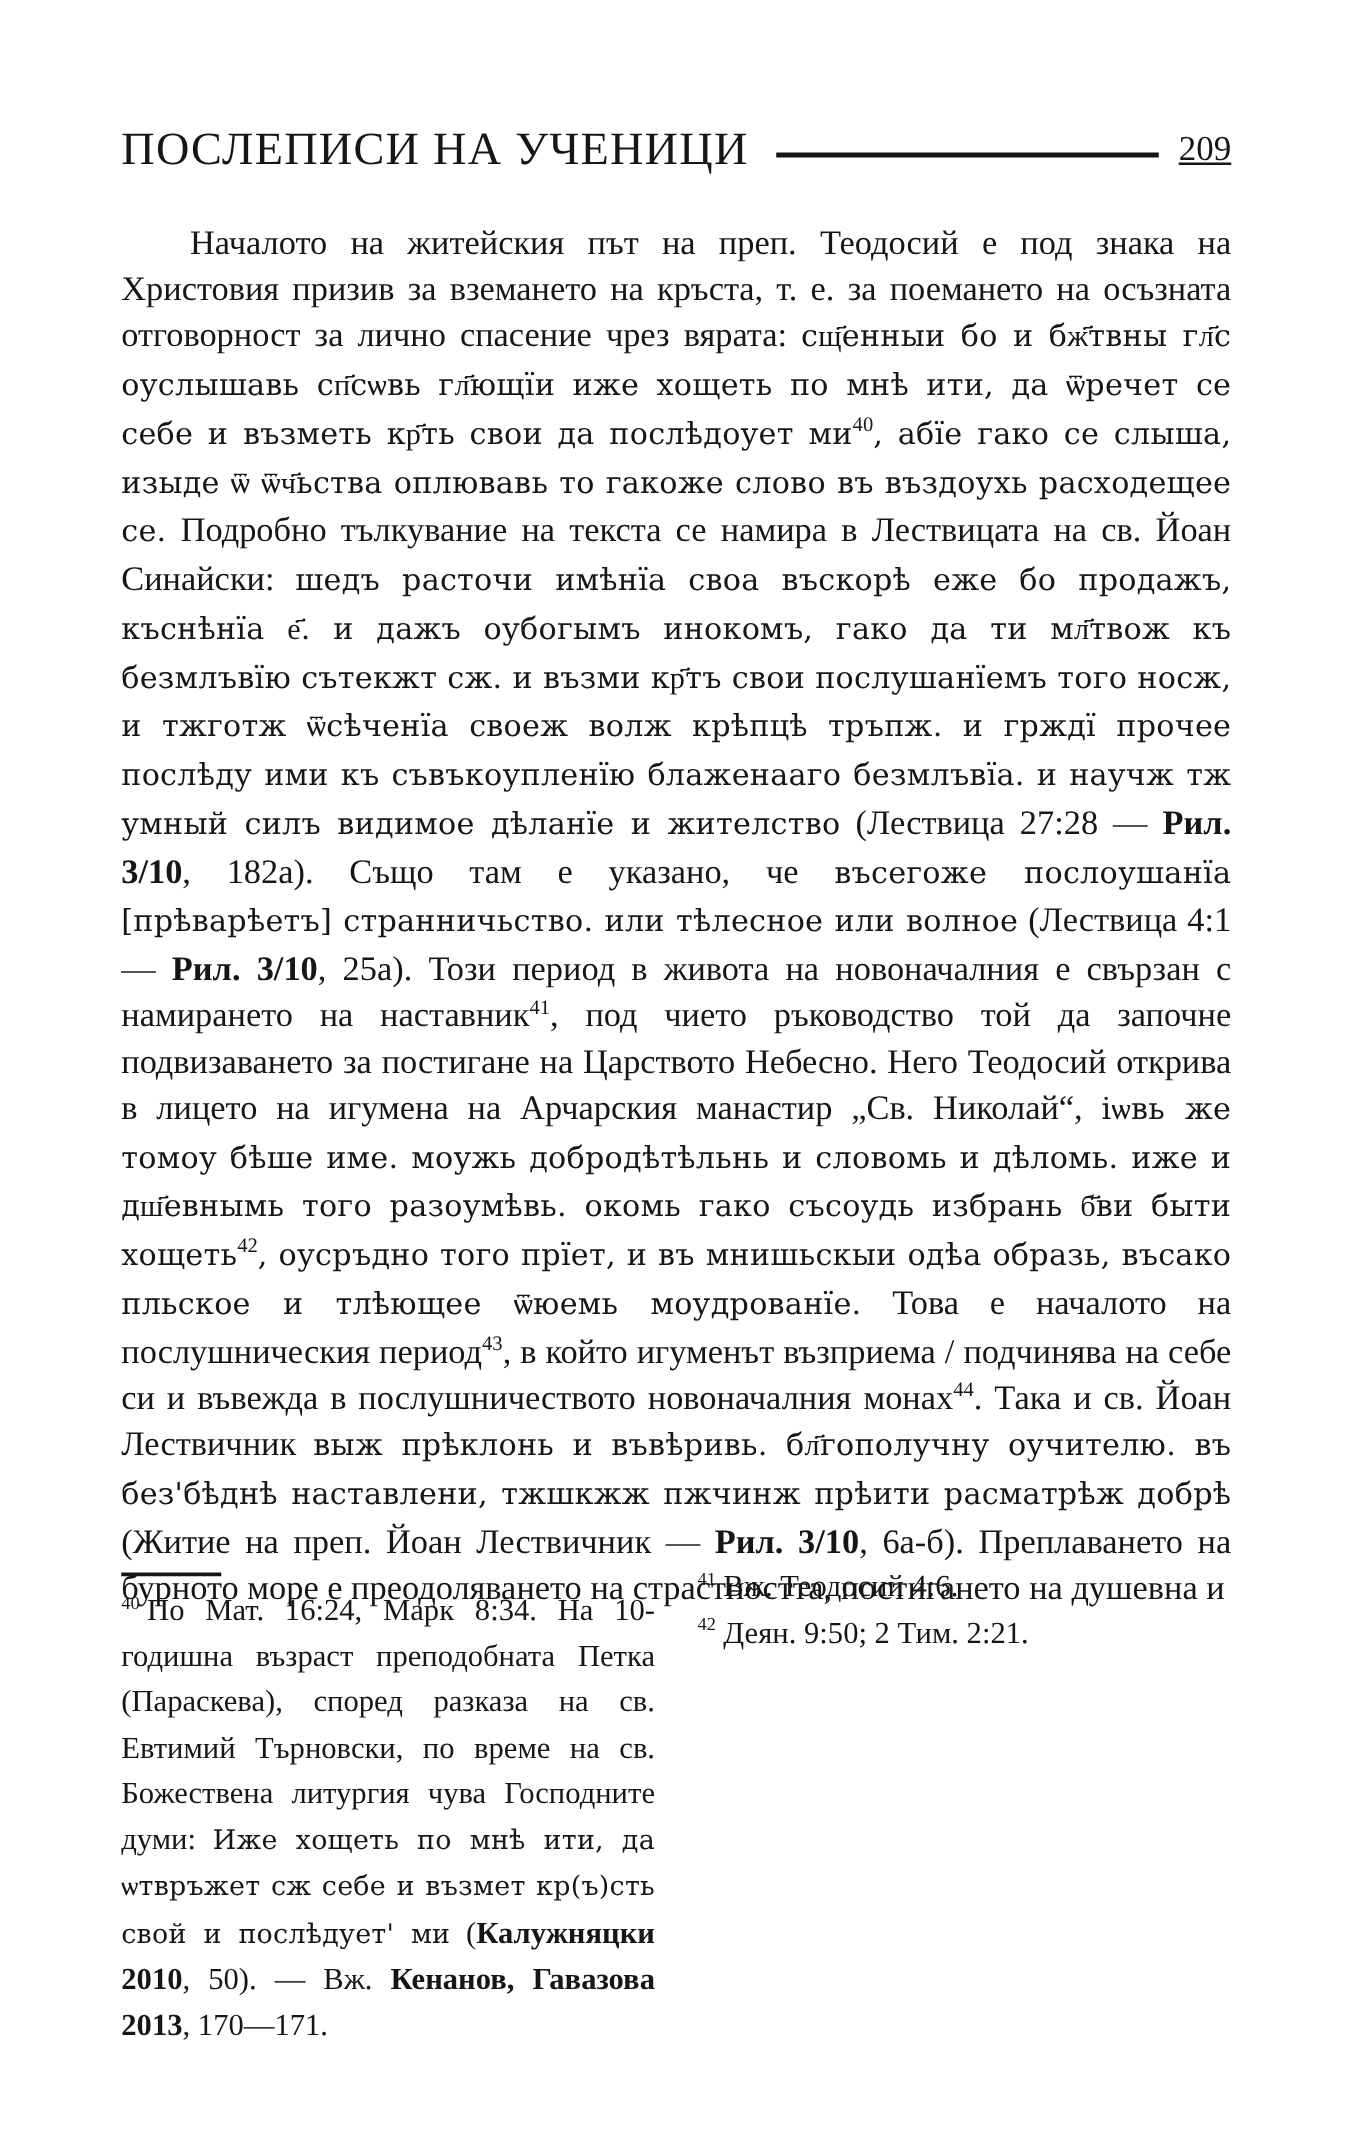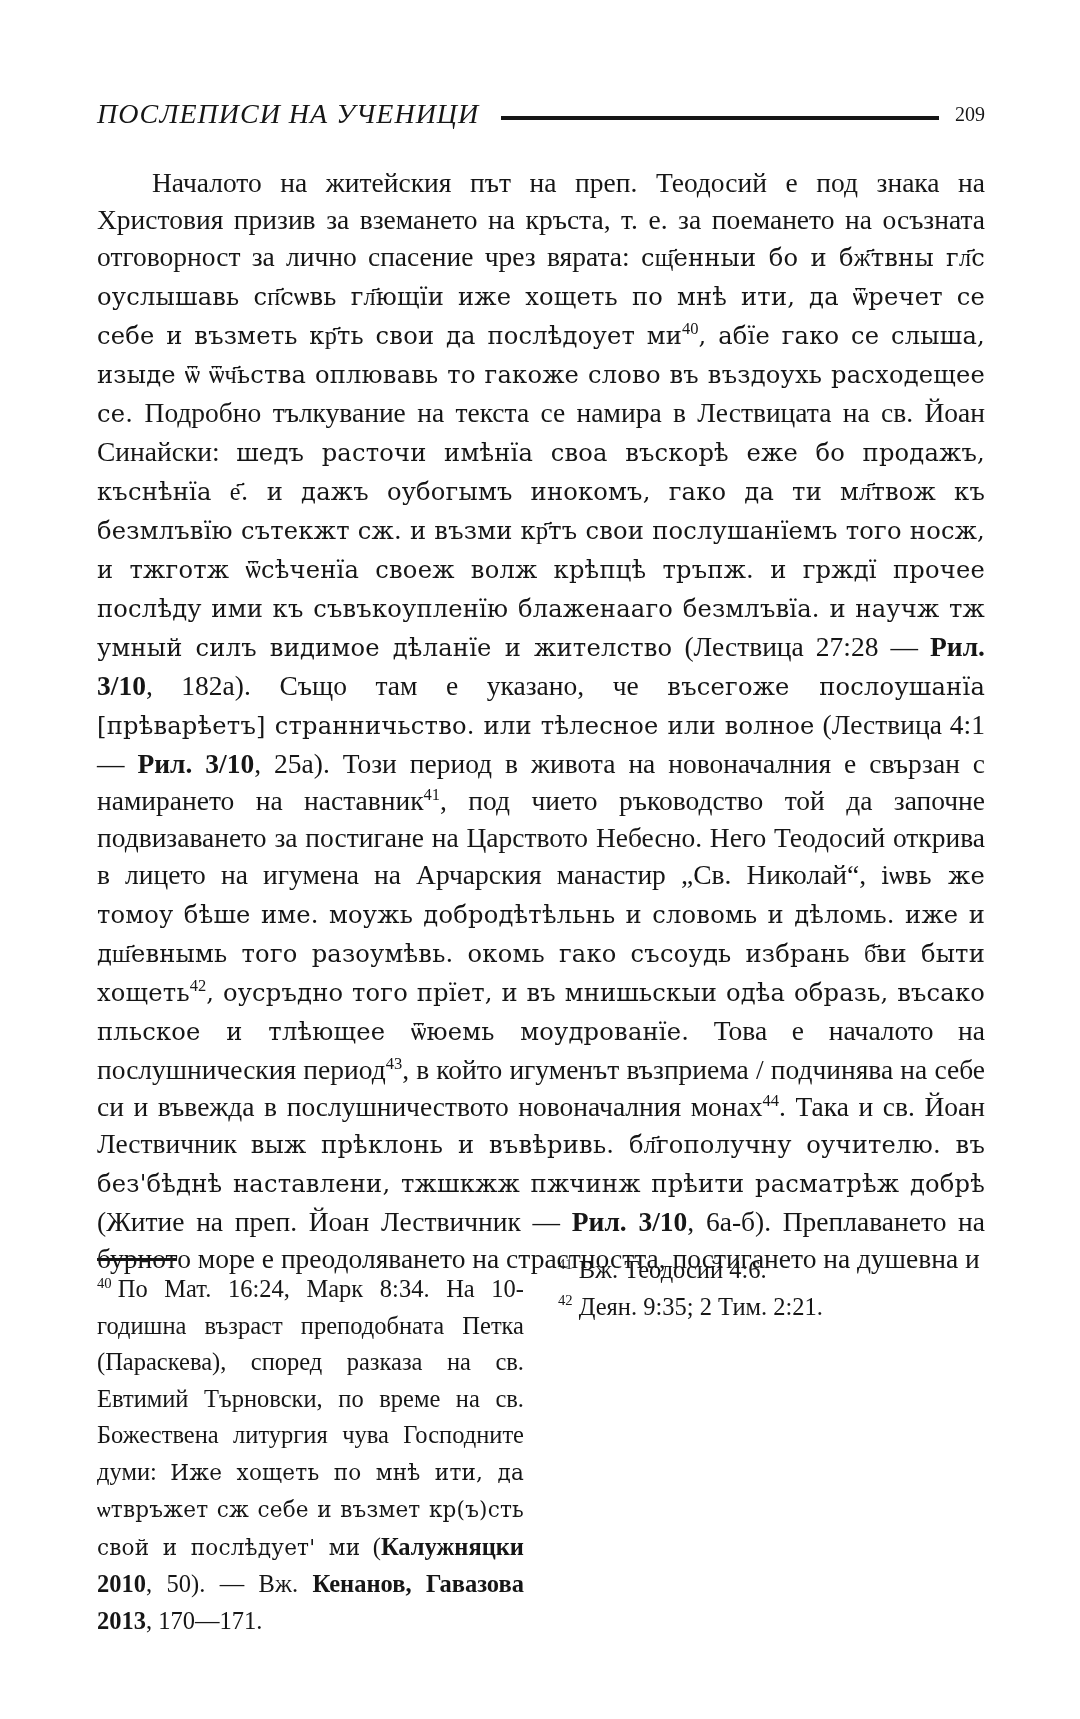--- a/index.html
+++ b/index.html
@@ -13,34 +13,34 @@
     box-sizing: border-box;
     padding: 98px 95px 0 97px;
     font-family: "Liberation Serif", serif;
     overflow: hidden;
   }
   .header {
     display: flex;
     align-items: center;
   }
   .header-title {
-    font-style: italic;
-    font-size: 28px;
+    font-size: 37px;
     letter-spacing: 1px;
     white-space: nowrap;
   }
   .header-rule {
     flex: 1;
     height: 4px;
     background: #161616;
     margin: 8px 16px 0 22px;
   }
   .page-number {
-    font-size: 20px;
+    font-size: 28px;
     white-space: nowrap;
+    text-decoration: underline;
   }
   .body-text {
     margin: 34px 0 0 0;
     font-size: 27.5px;
     line-height: 37px;
     text-align: justify;
     text-indent: 55px;
   }
   .cs {
     font-family: "DejaVu Serif", serif;
@@ -87,17 +87,17 @@
 
   <p class="body-text"><span><span>Началото на житейския път на преп. Теодосий е под знака на Христовия призив за вземането на кръста, т. е. за поемането на осъзната отговорност за лично спасение чрез вярата: </span><span class="cs">сщ҃енныи бо и бж҃твны гл҃с оуслышавь сп҃сѡвь гл҃ющїи иже хощеть по мнѣ ити, да ѿречет се себе и възметь кр҃ть свои да послѣдоует ми</span><sup class="fnref">40</sup><span class="cs">, абїе гако се слыша, изыде ѿ ѿч҃ьства оплювавь то гакоже слово въ въздоухь расходещее се.</span><span> Подробно тълкувание на текста се намира в Лествицата на св. Йоан Синайски: </span><span class="cs">шедъ расточи имѣнїа своа въскорѣ еже бо продажъ, къснѣнїа е҃. и дажъ оубогымъ инокомъ, гако да ти мл҃твож къ безмлъвїю сътекжт сж. и възми кр҃тъ свои послушанїемъ того носж, и тжготж ѿсѣченїа своеж волж крѣпцѣ тръпж. и грждї прочее послѣду ими къ съвъкоупленїю блаженааго безмлъвїа. и научж тж умный силъ видимое дѣланїе и жителство</span><span> (Лествица 27:28 — </span><span class="b">Рил. 3/10</span><span>, 182а). Също там е указано, че </span><span class="cs">въсегоже послоушанїа [прѣварѣетъ] странничьство. или тѣлесное или волное</span><span> (Лествица 4:1 — </span><span class="b">Рил. 3/10</span><span>, 25а). Този период в живота на новоначалния е свързан с намирането на наставник</span><sup class="fnref">41</sup><span>, под чието ръководство той да започне подвизаването за постигане на Царството Небесно. Него Теодосий открива в лицето на игумена на Арчарския манастир „Св. Николай“, </span><span class="cs">іѡвь же томоу бѣше име. моужь добродѣтѣльнь и словомь и дѣломь. иже и дш҃евнымь того разоумѣвь. окомь гако съсоудь избрань б҃ви быти хощеть</span><sup class="fnref">42</sup><span class="cs">, оусръдно того прїет, и въ мнишьскыи одѣа образь, въсако пльское и тлѣющее ѿюемь моудрованїе.</span><span> Това е началото на послушническия период</span><sup class="fnref">43</sup><span>, в който игуменът възприема / подчинява на себе си и въвежда в послушничеството новоначалния монах</span><sup class="fnref">44</sup><span>. Така и св. Йоан Лествичник </span><span class="cs">выж прѣклонь и въвѣривь. бл҃гополучну оучителю. въ без'бѣднѣ наставлени, тжшкжж пжчинж прѣити расматрѣж добрѣ</span><span> (Житие на преп. Йоан Лествичник — </span><span class="b">Рил. 3/10</span><span>, 6а-б). Преплаването на бурното море е преодоляването на страстността, постигането на душевна и</span></span></p>
 
   <div class="footnotes">
     <div class="fncol">
       <div class="fn-rule"></div>
       <p class="footnote"><sup class="fnref">40</sup><span><span>По Мат. 16:24, Марк 8:34. На 10-годишна възраст преподобната Петка (Параскева), според разказа на св. Евтимий Търновски, по време на св. Божествена литургия чува Господните думи: </span><span class="cs">Иже хощеть по мнѣ ити, да ѡтвръжет сж себе и възмет кр(ъ)сть свой и послѣдует' ми</span><span> (</span><span class="b">Калужняцки 2010</span><span>, 50). — Вж. </span><span class="b">Кенанов, Гавазова 2013</span><span>, 170—171.</span></span></p>
     </div>
     <div class="fncol">
       <p class="footnote"><sup class="fnref">41</sup><span><span>Вж. Теодосий 4:6.</span></span></p>
-      <p class="footnote"><sup class="fnref">42</sup><span><span>Деян. 9:35; 2 Тим. 2:21.</span></span></p>
+      <p class="footnote"><sup class="fnref">42</sup><span><span>Деян. 9:50; 2 Тим. 2:21.</span></span></p>
     </div>
   </div>
 
 </div>
 
 </body></html>

